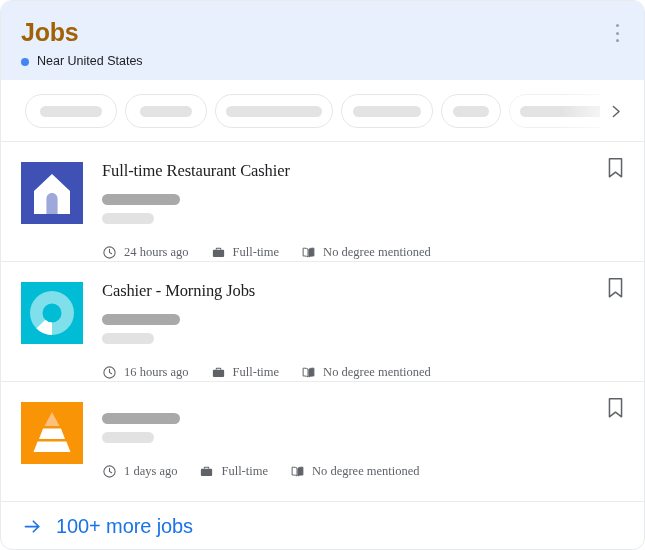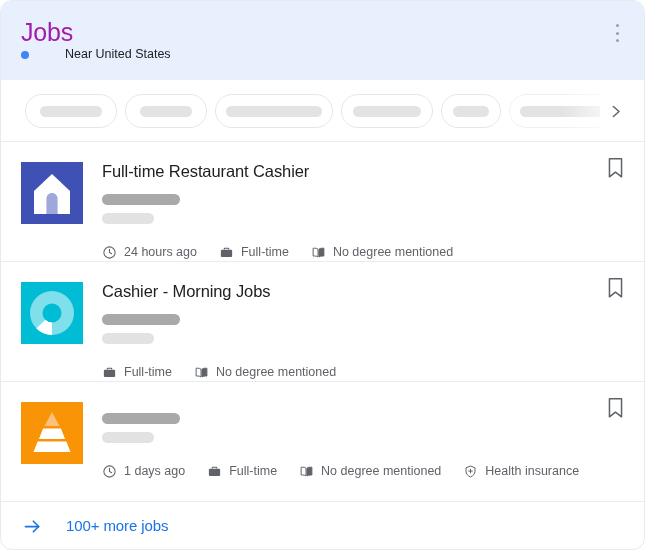--- a/index.html
+++ b/index.html
@@ -25,28 +25,28 @@
   
   .header {
     position: relative;
     height: 79px;
     background: #e8effd;
     padding: 16px 20px 0 20px;
   }
   .header-title {
     font-size: 25px;
     line-height: 30px;
-    font-weight: 400;
-    color: #a21caf;
+    font-weight: 700;
+    color: #a16207;
     letter-spacing: -0.2px;
   }
   .header-sub {
     display: flex;
     align-items: center;
-    gap: 28px;
+    margin-top: 7px;
   }
   .loc-dot {
     width: 8px;
     height: 8px;
     border-radius: 50%;
     background: #4285f4;
     margin-right: 8px;
     flex: 0 0 auto;
   }
   .header-sub-text {
@@ -142,20 +142,21 @@
     height: 62px;
     flex: 0 0 auto;
     margin-top: 2px;
     position: relative;
     overflow: hidden;
   }
   .job-body {
     flex: 1 1 auto;
     padding-left: 19px;
     min-width: 0;
+    font-family: Liberation Serif, serif;
   }
   .job-title {
     font-size: 16.5px;
     line-height: 20px;
     color: #202124;
     font-weight: 500;
     letter-spacing: -0.1px;
     margin-top: 1px;
   }
   .skel-line {
@@ -200,25 +201,25 @@
   
   .footer {
     height: 48px;
     display: flex;
     align-items: center;
     padding-left: 21px;
     cursor: pointer;
   }
   .footer-arrow { display: block; flex: 0 0 auto; }
   .footer-text {
-    font-size: 15px;
+    font-size: 20px;
     line-height: 18px;
     color: #1a73e8;
     font-weight: 500;
-    margin-left: 23px;
+    margin-left: 13px;
     letter-spacing: -0.1px;
   }
 </style>
 </head>
 <body>
 
 <div class="jobs-card">
 
   <div class="header">
     <div class="header-title">Jobs</div>
@@ -307,20 +308,27 @@
             <rect x="0" y="0" width="62" height="62" fill="#00bcd4"></rect>
             <path d="M31 9a22 22 0 1 1 0 44 22 22 0 0 1 0-44zm0 12.5a9.5 9.5 0 1 0 0 19 9.5 9.5 0 0 0 0-19z" fill="#7fdfeb"></path>
             <path d="M31 53a22 22 0 0 1-15.6-6.4l8.9-8.9A9.5 9.5 0 0 0 31 40.5z" fill="#ffffff"></path>
           </svg></div>
         <div class="job-body">
           <div class="job-title">Cashier - Morning Jobs</div>
           <div class="skel-line skel-dark"></div>
           <div class="skel-line skel-light"></div>
           <div class="meta-row">
             <div class="meta-item">
+              <svg width="15" height="15" viewBox="0 0 24 24" fill="none" stroke="#5f6368" stroke-width="1.7" stroke-linecap="round">
+                <circle cx="12" cy="12" r="9"></circle>
+                <polyline points="12 7 12 12 15.5 14"></polyline>
+              </svg>
+              <span class="meta-text">16 hours ago</span>
+            </div>
+            <div class="meta-item">
               <svg width="15" height="15" viewBox="0 0 24 24" fill="#5f6368">
                 <path d="M9.2 4.2h5.6c.9 0 1.6.7 1.6 1.6v1.4h-1.8V6.1H9.4v1.1H7.6V5.8c0-.9.7-1.6 1.6-1.6z"></path>
                 <rect x="3" y="7.6" width="18" height="11.4" rx="1.6"></rect>
               </svg>
               <span class="meta-text">Full-time</span>
             </div>
             <div class="meta-item">
               <svg width="15" height="15" viewBox="0 0 24 24" fill="none" stroke="#5f6368" stroke-width="1.6" stroke-linejoin="round">
                 <path d="M11.2 6.6C10 5.6 8.3 5.1 6 5.1H3.4v12.5H6c2.3 0 4 .5 5.2 1.5z"></path>
                 <path d="M12.8 6.6c1.2-1 2.9-1.5 5.2-1.5h2.6v12.5H18c-2.3 0-4 .5-5.2 1.5z" fill="#5f6368"></path>
@@ -360,28 +368,20 @@
               </svg>
               <span class="meta-text">Full-time</span>
             </div>
             <div class="meta-item">
               <svg width="15" height="15" viewBox="0 0 24 24" fill="none" stroke="#5f6368" stroke-width="1.6" stroke-linejoin="round">
                 <path d="M11.2 6.6C10 5.6 8.3 5.1 6 5.1H3.4v12.5H6c2.3 0 4 .5 5.2 1.5z"></path>
                 <path d="M12.8 6.6c1.2-1 2.9-1.5 5.2-1.5h2.6v12.5H18c-2.3 0-4 .5-5.2 1.5z" fill="#5f6368"></path>
               </svg>
               <span class="meta-text">No degree mentioned</span>
             </div>
-            <div class="meta-item">
-              <svg width="15" height="15" viewBox="0 0 24 24" fill="none" stroke="#5f6368" stroke-width="1.6" stroke-linejoin="round">
-                <path d="M12 3.2l7.2 2.9v5.3c0 4.3-3 7.6-7.2 9.4-4.2-1.8-7.2-5.1-7.2-9.4V6.1z"></path>
-                <line x1="12" y1="8.4" x2="12" y2="14.2" stroke-width="1.6" stroke-linecap="round"></line>
-                <line x1="9.1" y1="11.3" x2="14.9" y2="11.3" stroke-width="1.6" stroke-linecap="round"></line>
-              </svg>
-              <span class="meta-text">Health insurance</span>
-            </div>
           </div>
         </div>
         <div class="bookmark">
           <svg width="17" height="22" viewBox="0 0 18 23" fill="none" stroke="#5f6368" stroke-width="1.6" stroke-linejoin="round">
             <path d="M2.6 1.6h12.8v19.2L9 15.9l-6.4 4.9z"></path>
           </svg>
         </div>
       </div>
     </div>
 

